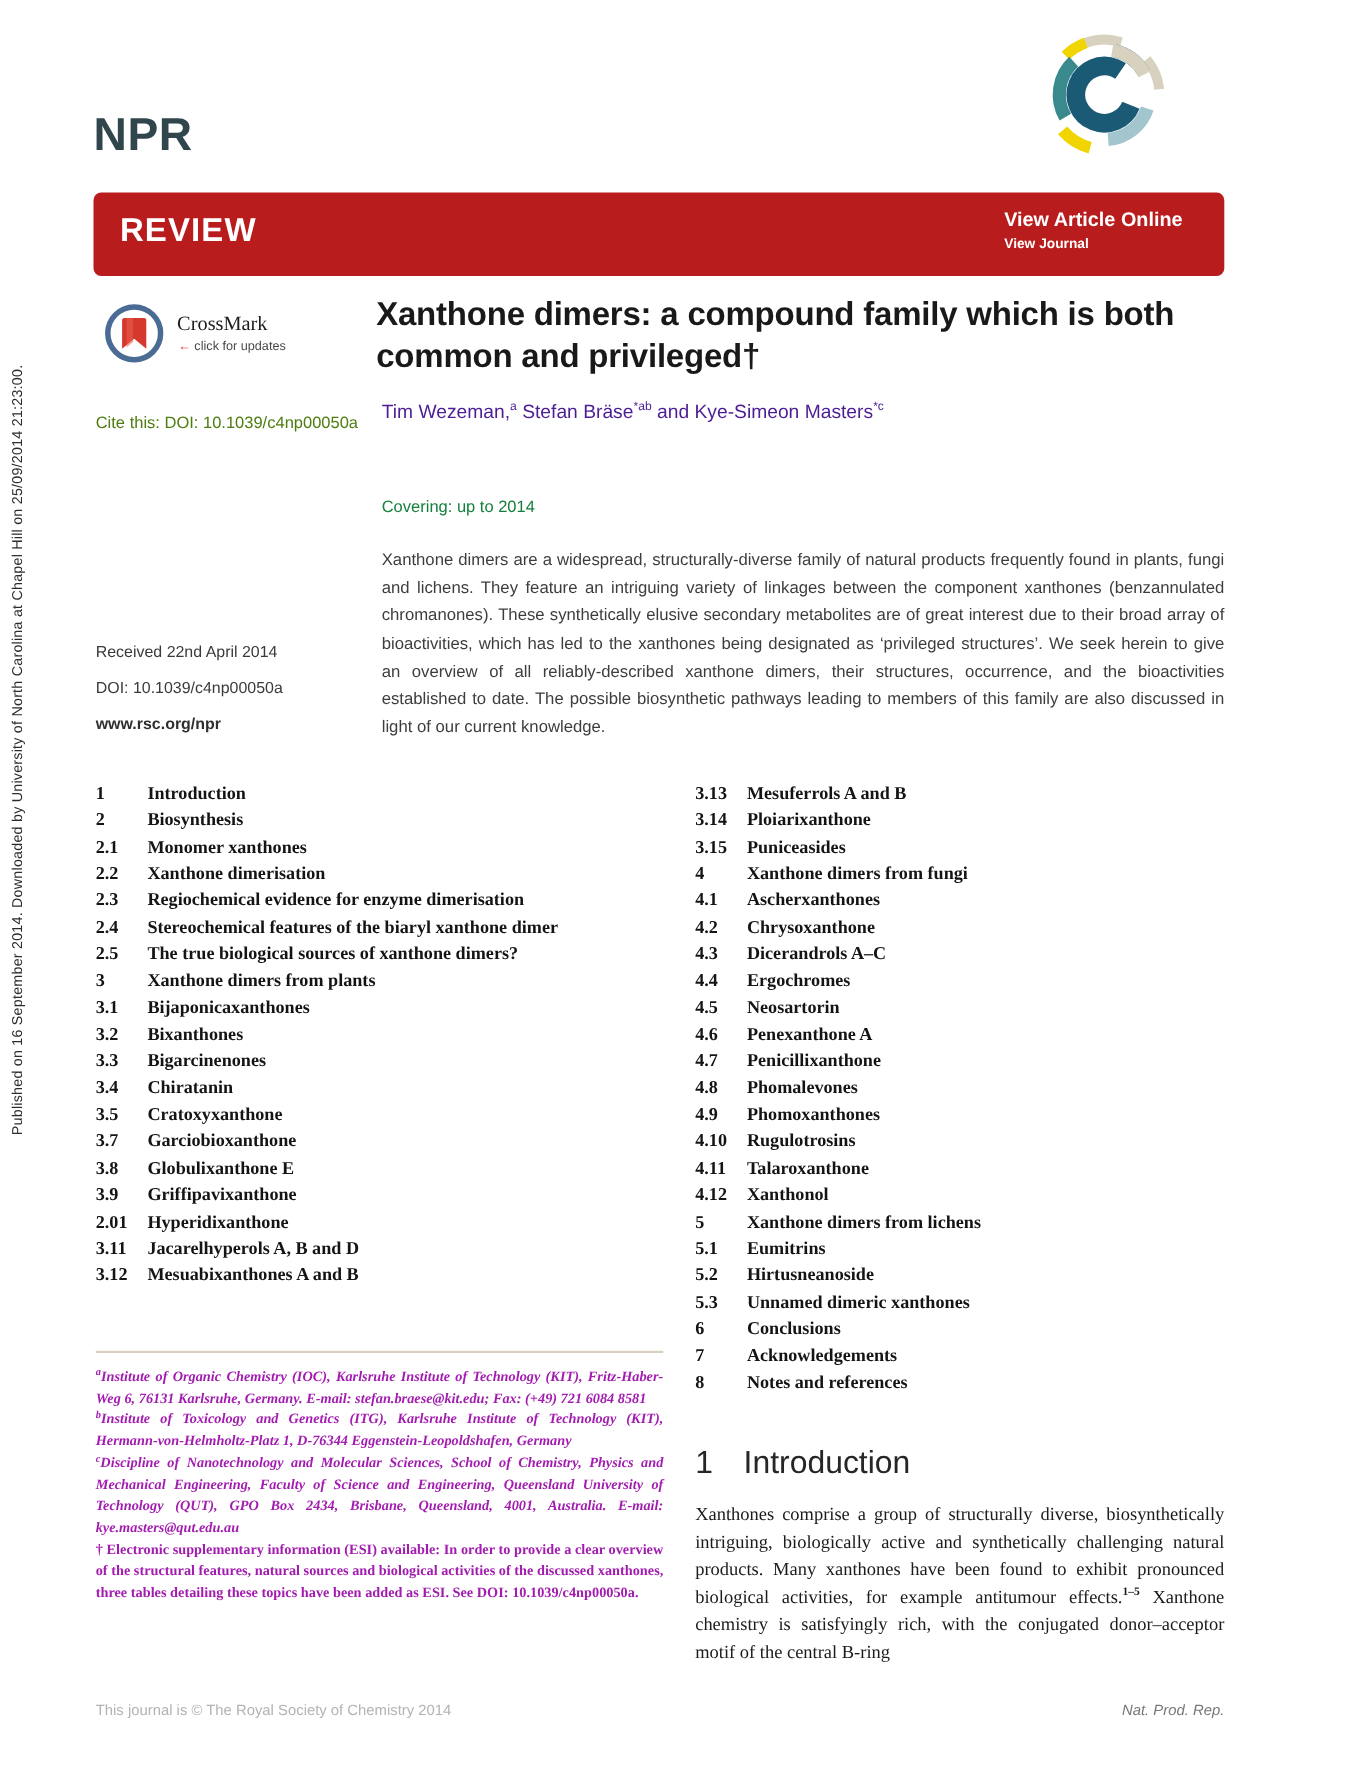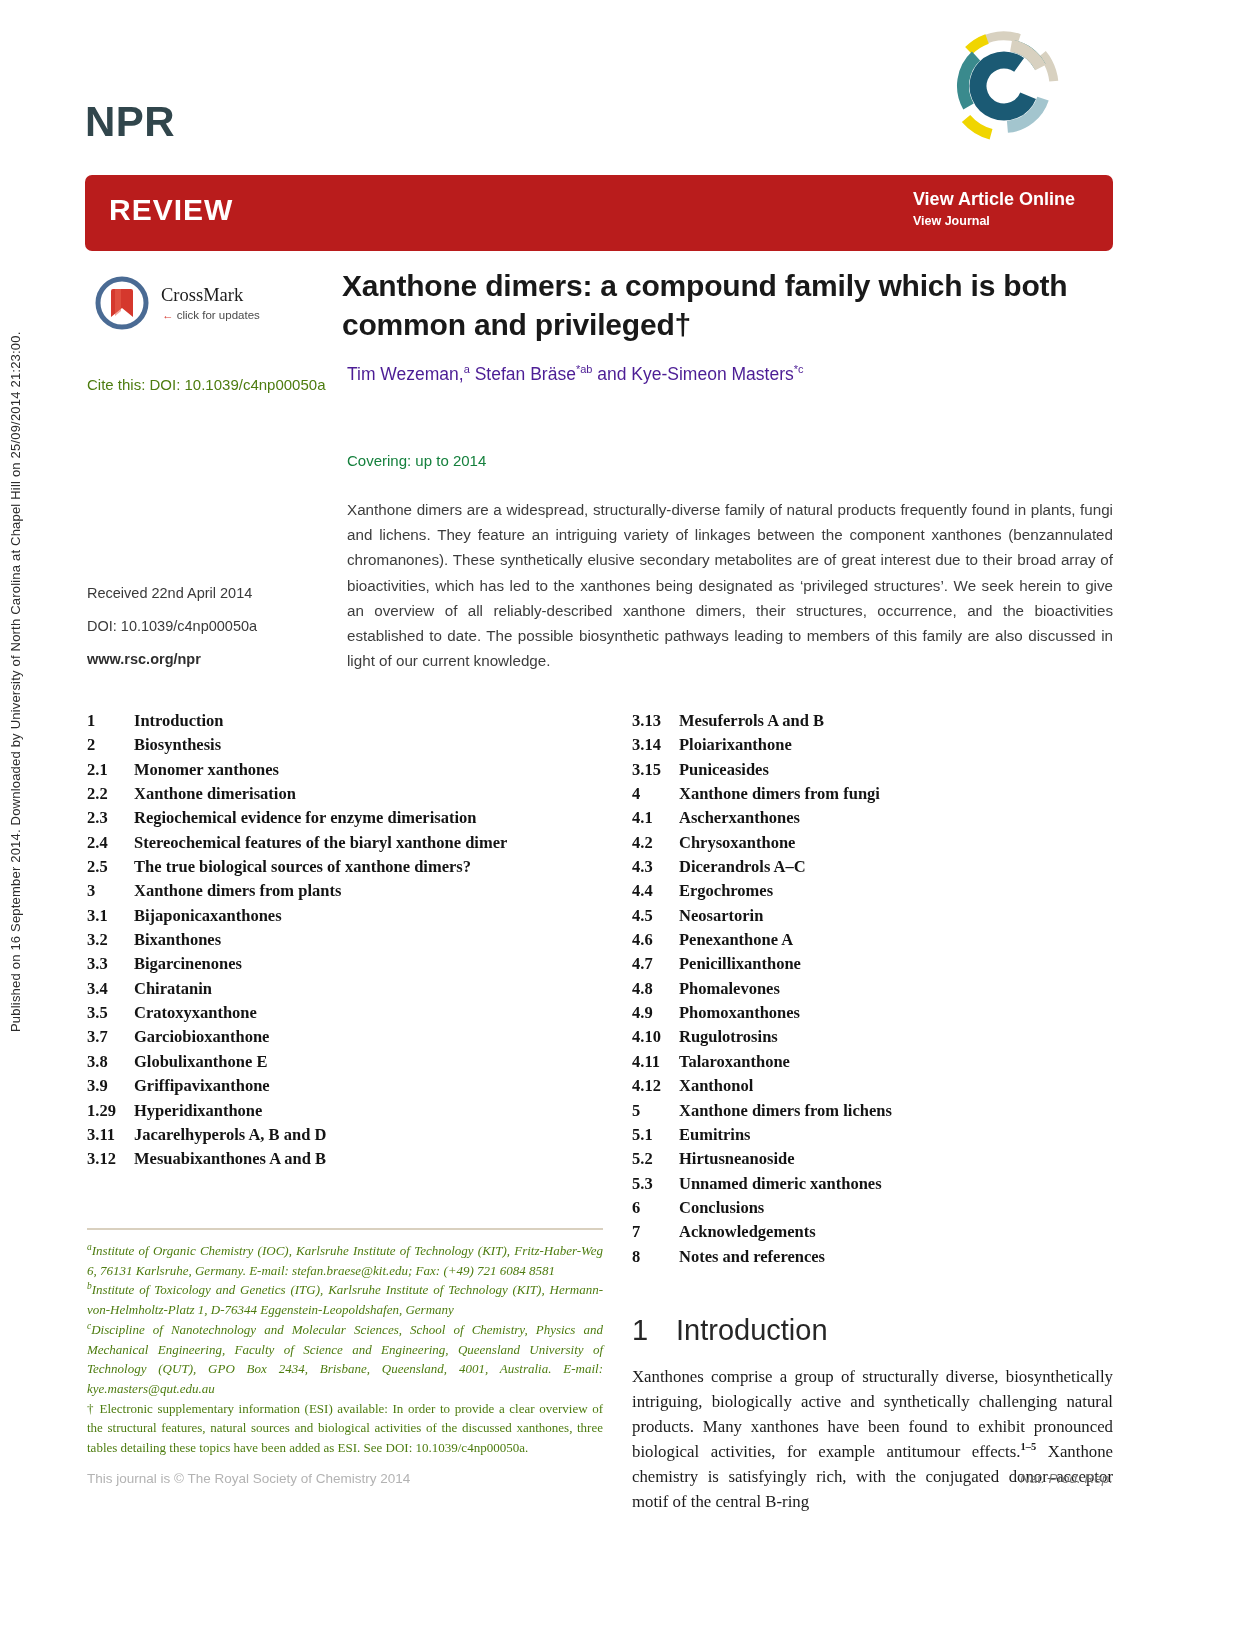--- a/index.html
+++ b/index.html
@@ -39,30 +39,30 @@
   .doi{position:absolute;left:87px;top:618px;font-size:14.5px;color:#3a3a3a;}
   .website{position:absolute;left:87px;top:651px;font-size:14.5px;font-weight:bold;color:#2f2f2f;}
   
   .toc-col{position:absolute;top:709px;font-family:"Liberation Serif",serif;font-weight:bold;font-size:16.5px;color:#141414;}
   .toc-left{left:87px;width:505px;}
   .toc-right{left:632px;width:480px;}
   .toc-row{display:flex;line-height:24.35px;}
   .toc-num{width:47px;flex-shrink:0;}
   
   .footnotes{position:absolute;left:87px;top:1228px;width:516px;border-top:2px solid #d9d0bf;padding-top:11px;}
-  .footnote{font-family:"Liberation Serif",serif;font-size:13px;line-height:19.7px;text-align:justify;color:#4d7c0f;margin:0;}
+  .footnote{font-family:"Liberation Serif",serif;font-size:13px;line-height:19.7px;text-align:justify;color:#a21caf;margin:0;font-weight:bold;}
   .footnote.italic{font-style:italic;}
   .footnote sup{font-size:9.5px;line-height:0;}
   
   .intro-heading{position:absolute;left:632px;top:1314px;font-size:29px;color:#262626;display:flex;}
   .intro-num{width:44px;}
   .intro-para{position:absolute;left:632px;top:1364px;width:481px;font-family:"Liberation Serif",serif;font-size:16.8px;line-height:25px;text-align:justify;color:#1b1b1b;}
   .intro-para sup{font-size:10.5px;font-weight:bold;line-height:0;}
   
-  .footer{position:absolute;left:87px;top:1471px;width:1026px;display:flex;justify-content:space-between;align-items:flex-start;}
+  .footer{position:absolute;left:87px;top:1547px;width:1026px;display:flex;justify-content:space-between;align-items:flex-start;}
   .footer-left{font-size:13.5px;color:#b3b3b3;}
   .footer-right{font-size:13.5px;color:#777;font-style:italic;}
 </style>
 </head>
 <body>
 
 <div class="watermark">Published on 16 September 2014. Downloaded by University of North Carolina at Chapel Hill on 25/09/2014 21:23:00.</div>
 
 <div class="npr">NPR</div>
 
@@ -169,21 +169,21 @@
     </div>
     <div class="toc-row">
       <span class="toc-num">3.8</span>
       <span class="toc-label">Globulixanthone E</span>
     </div>
     <div class="toc-row">
       <span class="toc-num">3.9</span>
       <span class="toc-label">Griffipavixanthone</span>
     </div>
     <div class="toc-row">
-      <span class="toc-num">1.29</span>
+      <span class="toc-num">2.01</span>
       <span class="toc-label">Hyperidixanthone</span>
     </div>
     <div class="toc-row">
       <span class="toc-num">3.11</span>
       <span class="toc-label">Jacarelhyperols A, B and D</span>
     </div>
     <div class="toc-row">
       <span class="toc-num">3.12</span>
       <span class="toc-label">Mesuabixanthones A and B</span>
     </div>

